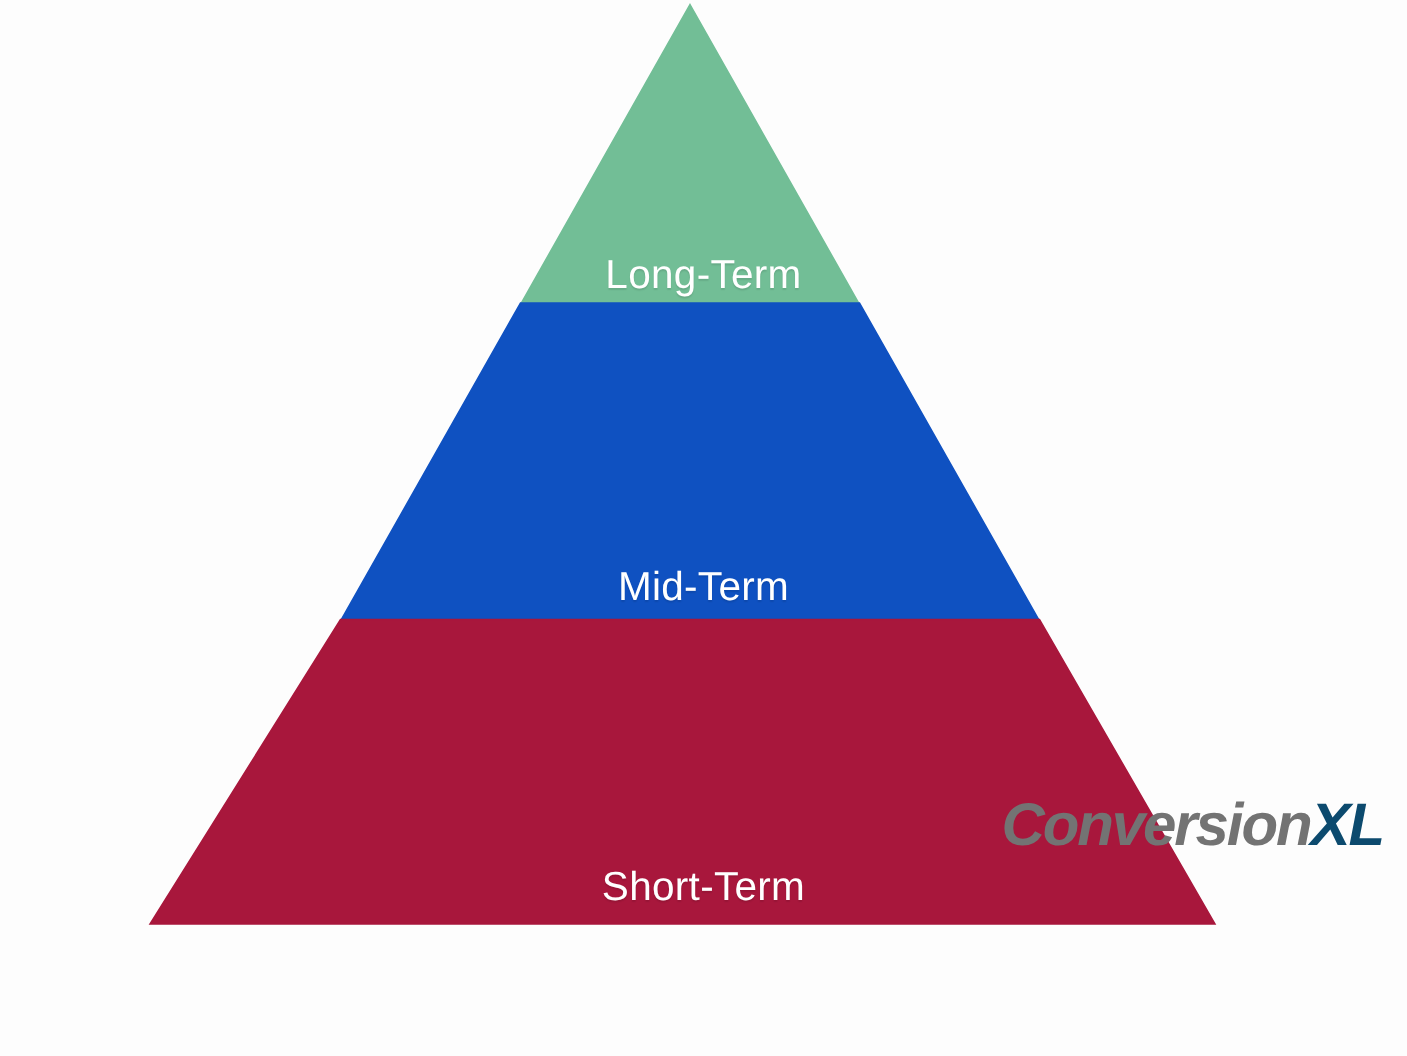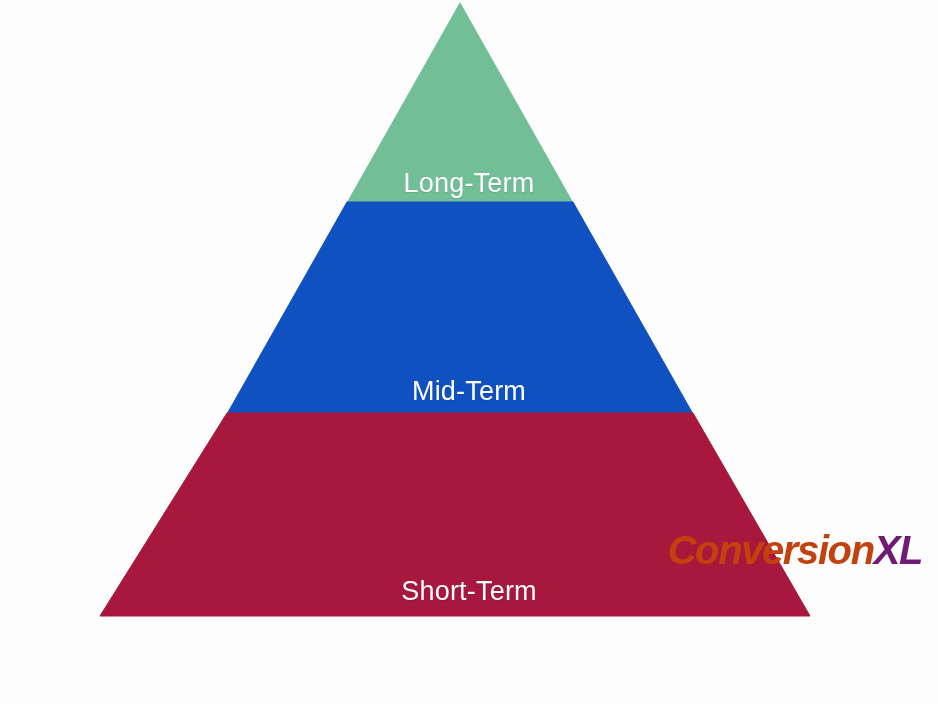--- a/index.html
+++ b/index.html
@@ -84,15 +84,15 @@
 
     <polygon id="tier-shape-short" points="227,413 693,413 810,616 100,616" fill="#a8173c" stroke="#a8173c" stroke-width="1"></polygon>
   </svg>
 
   <div id="label-long" class="tier-label" style="color: rgb(255, 255, 255);">Long-Term</div>
 
   <div id="label-mid" class="tier-label" style="color: rgb(255, 255, 255);">Mid-Term</div>
 
   <div id="label-short" class="tier-label" style="color: rgb(255, 255, 255);">Short-Term</div>
 
-  <div id="logo"><span class="logo-main" style="color: #c2410c;">Conversion</span><span class="logo-xl" style="color: #701a75;">XL</span></div>
+  <div id="logo"><span class="logo-main" style="color: #737373;">Conversion</span><span class="logo-xl" style="color: #0c4a6e;">XL</span></div>
 
 </div>
 
 </body></html>

